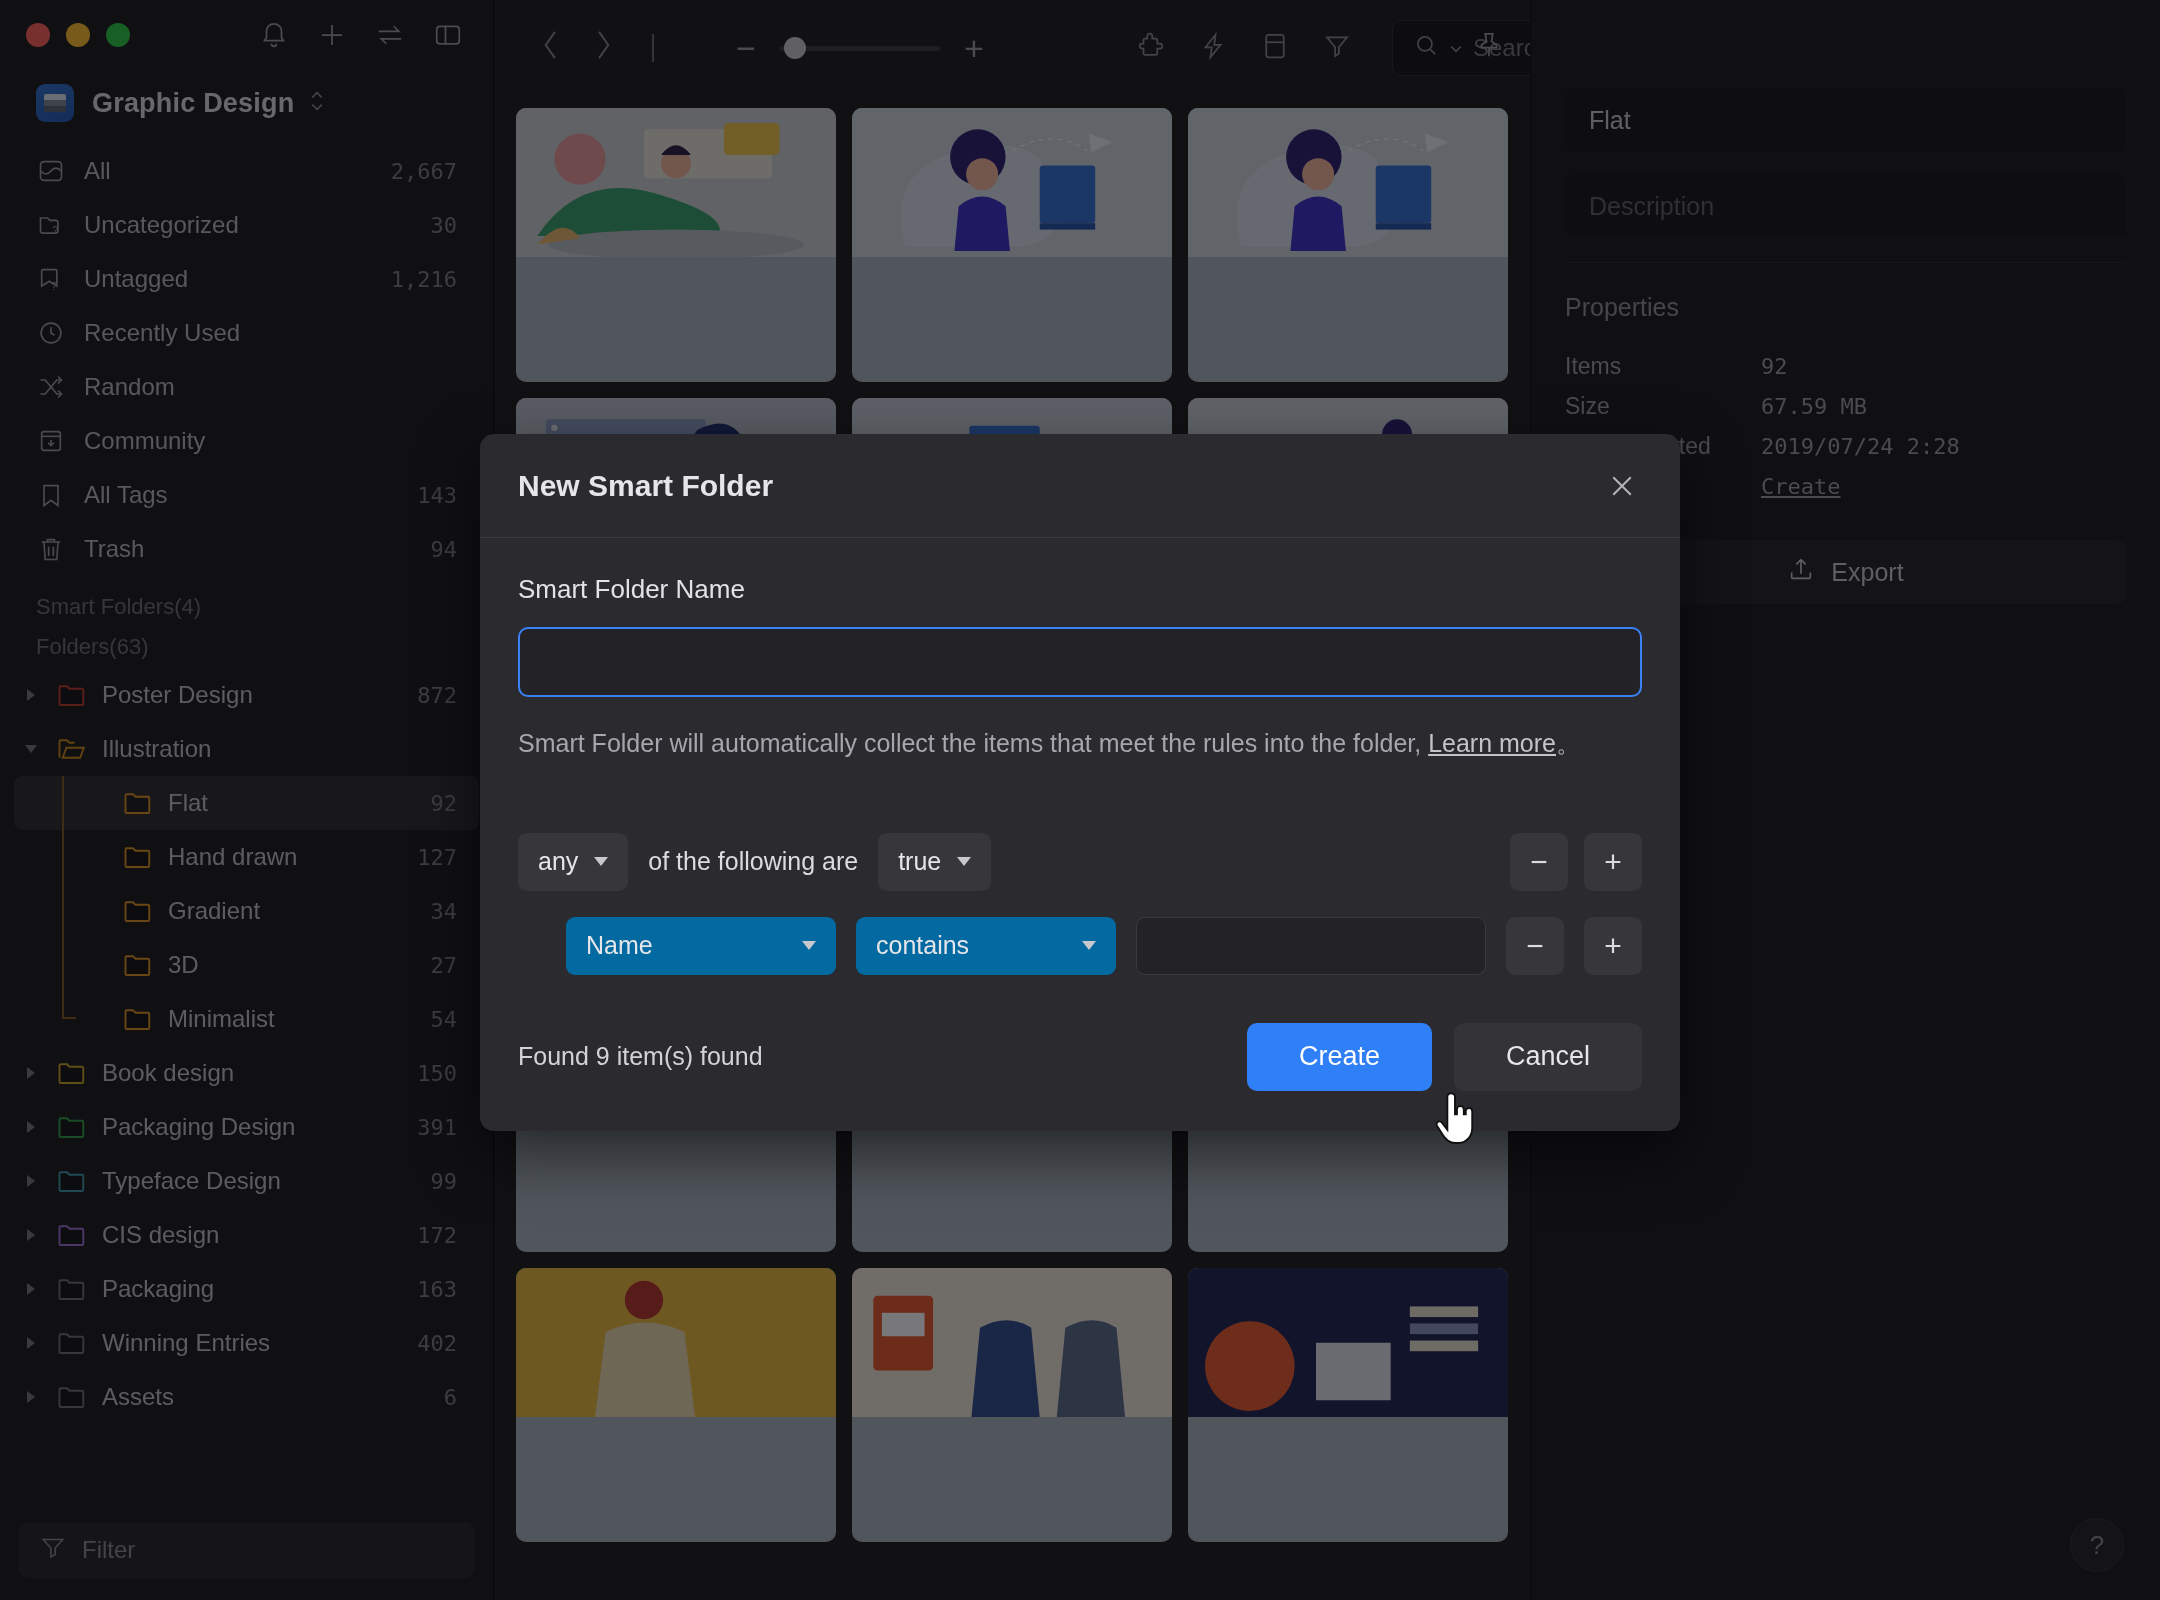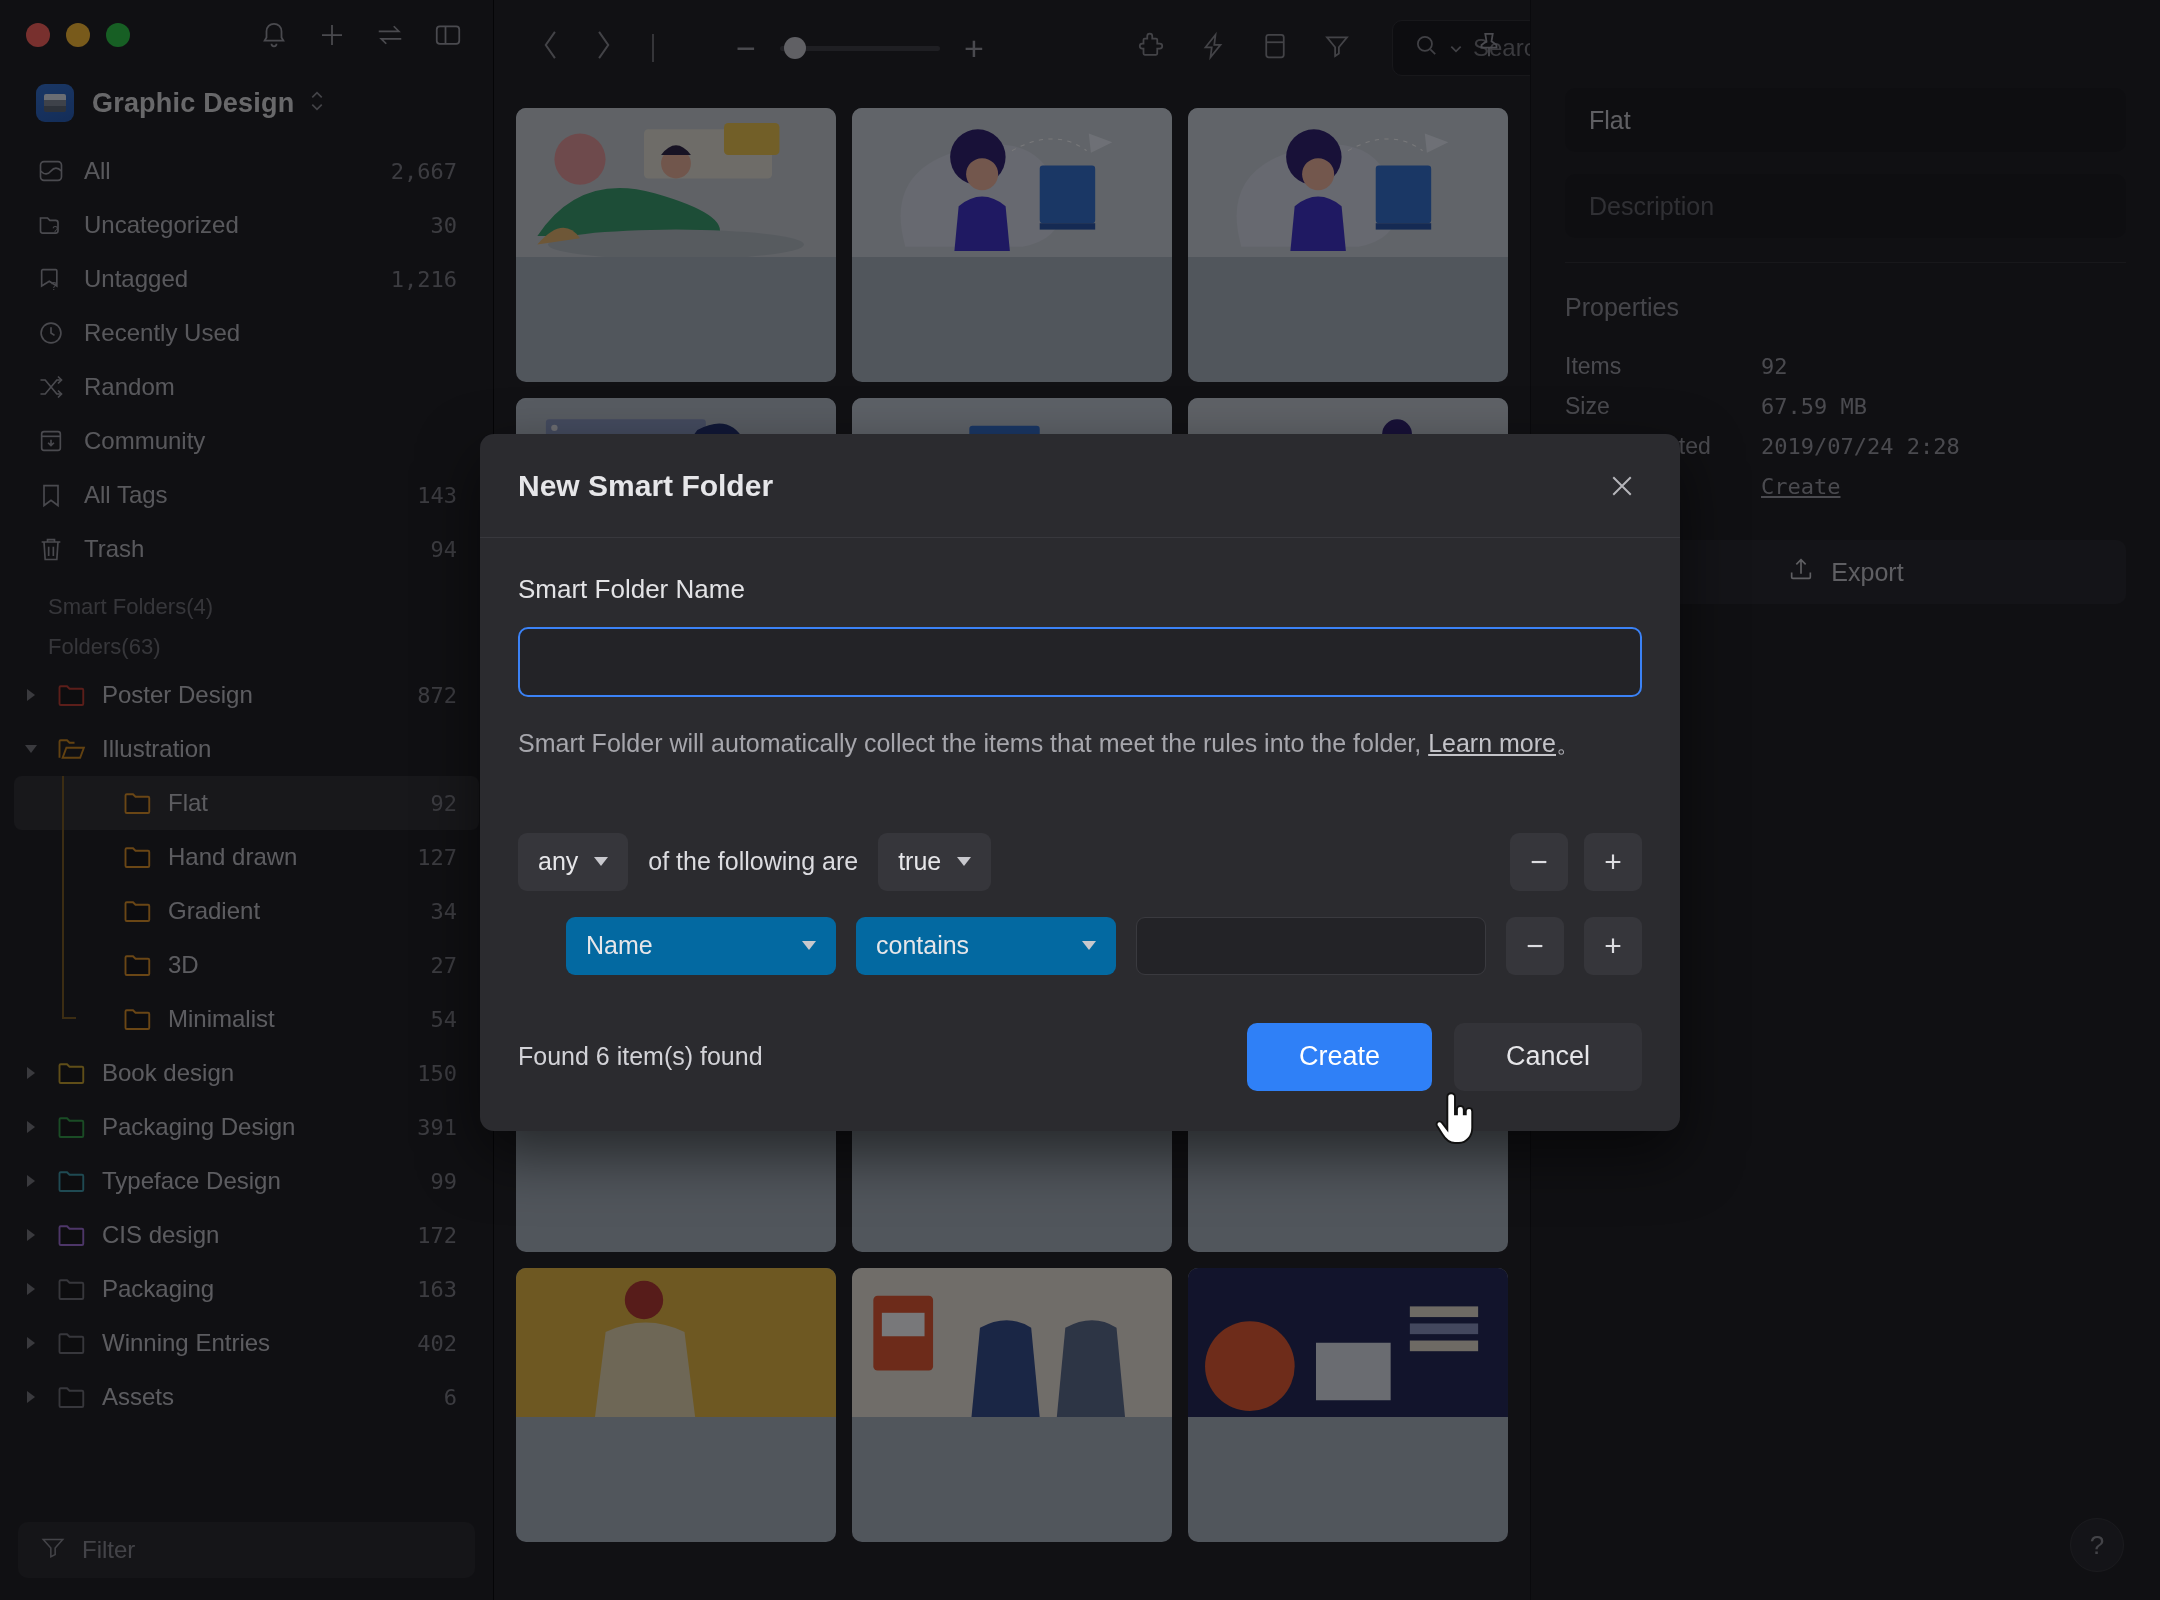--- a/index.html
+++ b/index.html
@@ -50,21 +50,21 @@
   .navrow {
     height: 54px; display: flex; align-items: center;
     padding: 0 22px 0 22px; border-radius: 8px; gap: 18px;
     color: #b9b9bd; font-size: 24px;
   }
   .navrow .lbl { flex: 1; white-space: nowrap; }
   .navrow .cnt { color: #7b7b80; font-size: 22px; font-family: "DejaVu Sans Mono", monospace; margin-left: 40px; }
   .navrow .ico { width: 30px; height: 30px; flex: 0 0 30px; display:flex;align-items:center;justify-content:center; }
 
   .section-label {
-    color: #6d6d72; font-size: 22px; padding: 18px 36px 8px 36px; margin-left: 12px;
+    color: #6d6d72; font-size: 22px; padding: 18px 36px 8px 36px;
   }
   .section-label.tight { padding-top: 6px; }
 
   .folderlist { padding: 0 14px; position: relative; }
   .frow {
     height: 54px; display: flex; align-items: center; gap: 14px;
     padding-left: 6px; padding-right: 22px; border-radius: 8px;
     color: #c2c2c6; font-size: 24px; position: relative;
   }
   .frow.sel { background: #2a2a2d; }
@@ -807,21 +807,21 @@
           <span class="cap">contains</span>
           <span class="caret"></span>
         </div>
         <div class="val-input"></div>
         <div class="pm">−</div>
         <div class="pm">+</div>
       </div>
     </div>
 
     <div class="modal-foot">
-      <div class="found">Found 6 item(s) found</div>
+      <div class="found">Found 9 item(s) found</div>
       <div class="btn primary">Create</div>
       <div class="btn ghost">Cancel</div>
     </div>
   </div>
 
   <div class="cursor">
     <svg width="46" height="56" viewBox="0 0 24 28">
         <path d="M8 2c0-1.1.9-2 2-2s2 .9 2 2v9h1V8.5c0-1 .8-1.8 1.8-1.8s1.8.8 1.8 1.8V11h1V9.6c0-1 .8-1.8 1.8-1.8S21 8.6 21 9.6V18c0 4.4-3 8-7 8h-2c-3.2 0-5-2-6.6-4.6L2.6 17c-.6-1 .1-2.3 1.3-2.3.5 0 1 .3 1.3.7L8 19z" fill="#fff" stroke="#111" stroke-width="1"></path>
       </svg>
   </div>

